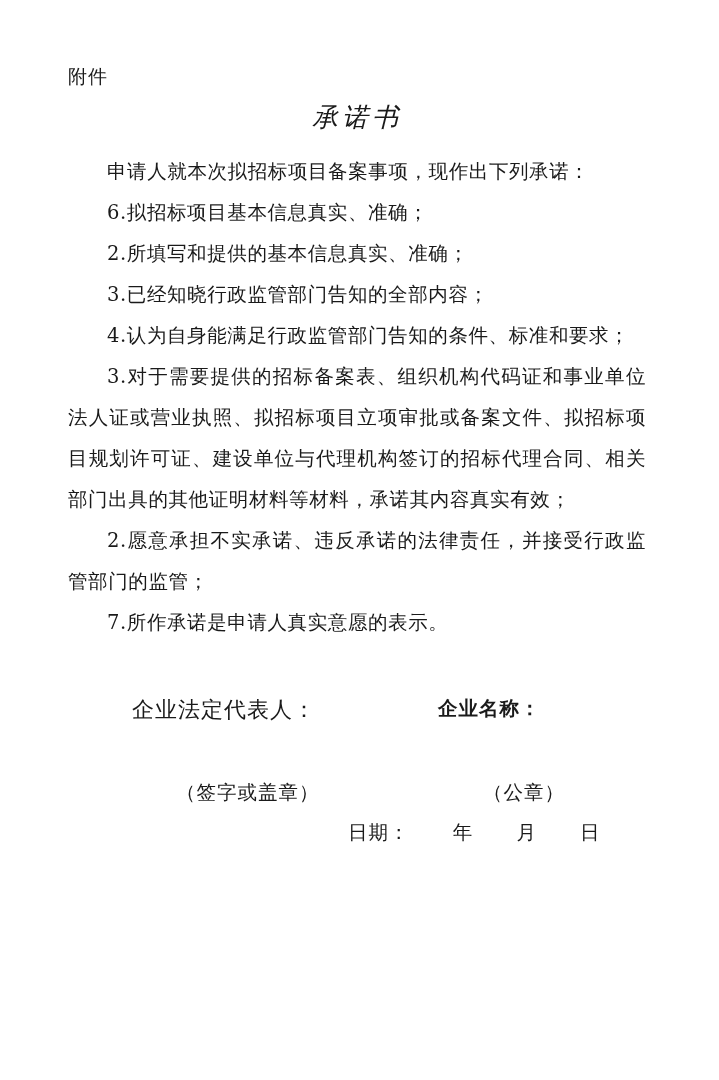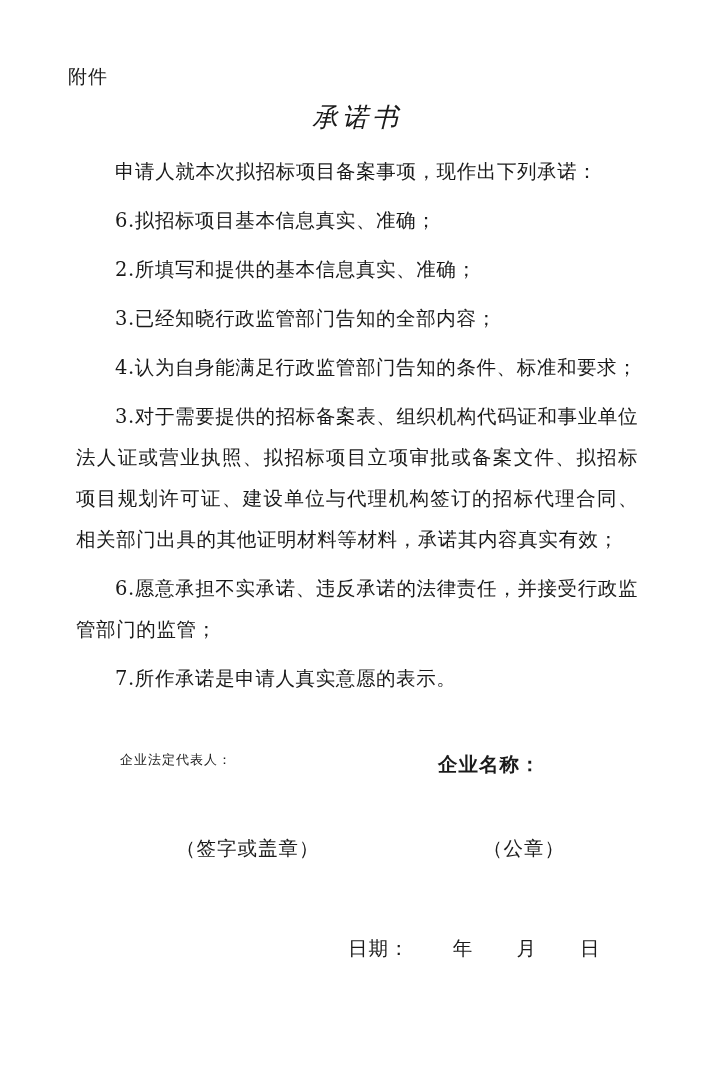--- a/index.html
+++ b/index.html
@@ -41,37 +41,37 @@
     font-weight: normal;
     font-family: "DejaVu Serif", "Liberation Serif", serif;
     font-style: italic;
     letter-spacing: 4px;
     margin: 4px 0 16px 0;
   }
   .para {
     font-size: 19.5px;
     line-height: 41px;
     text-indent: 2em;
-    margin: 8px;
+    margin: 0;
     letter-spacing: 0.6px;
     text-align: justify;
   }
   .para.item {
     text-indent: 2em;
   }
   .sig-block {
     margin-top: 52px;
     position: relative;
     height: 40px;
   }
   .sig-left {
     position: absolute;
-    left: 52px;
+    left: 64px;
     top: 0;
-    font-size: 13px;
+    font-size: 22px;
     letter-spacing: 1px;
   }
   .sig-right {
     position: absolute;
     left: 370px;
     top: 0;
     font-size: 19.5px;
     letter-spacing: 1px;
     font-weight: bold;
   }
@@ -90,21 +90,20 @@
   }
   .seal-right {
     position: absolute;
     left: 415px;
     top: 0;
     font-size: 19.5px;
     letter-spacing: 1px;
     font-family: Liberation Mono, monospace;
   }
   .date-block {
-    margin-top: 60px;
     position: relative;
     height: 40px;
   }
   .date-row {
     position: absolute;
     left: 280px;
     top: 0;
     font-size: 19.5px;
     letter-spacing: 1px;
     white-space: pre;
@@ -125,21 +124,21 @@
     <p class="para item">6.拟招标项目基本信息真实、准确；</p>
 
     <p class="para item">2.所填写和提供的基本信息真实、准确；</p>
 
     <p class="para item">3.已经知晓行政监管部门告知的全部内容；</p>
 
     <p class="para item">4.认为自身能满足行政监管部门告知的条件、标准和要求；</p>
 
     <p class="para item">3.对于需要提供的招标备案表、组织机构代码证和事业单位法人证或营业执照、拟招标项目立项审批或备案文件、拟招标项目规划许可证、建设单位与代理机构签订的招标代理合同、相关部门出具的其他证明材料等材料，承诺其内容真实有效；</p>
 
-    <p class="para item">6.愿意承担不实承诺、违反承诺的法律责任，并接受行政监管部门的监管；</p>
+    <p class="para item">2.愿意承担不实承诺、违反承诺的法律责任，并接受行政监管部门的监管；</p>
 
     <p class="para item">7.所作承诺是申请人真实意愿的表示。</p>
 
     <div class="sig-block">
       <span class="sig-left">企业法定代表人：</span>
       <span class="sig-right">企业名称：</span>
     </div>
 
     <div class="seal-block">
       <span class="seal-left">（签字或盖章）</span>

